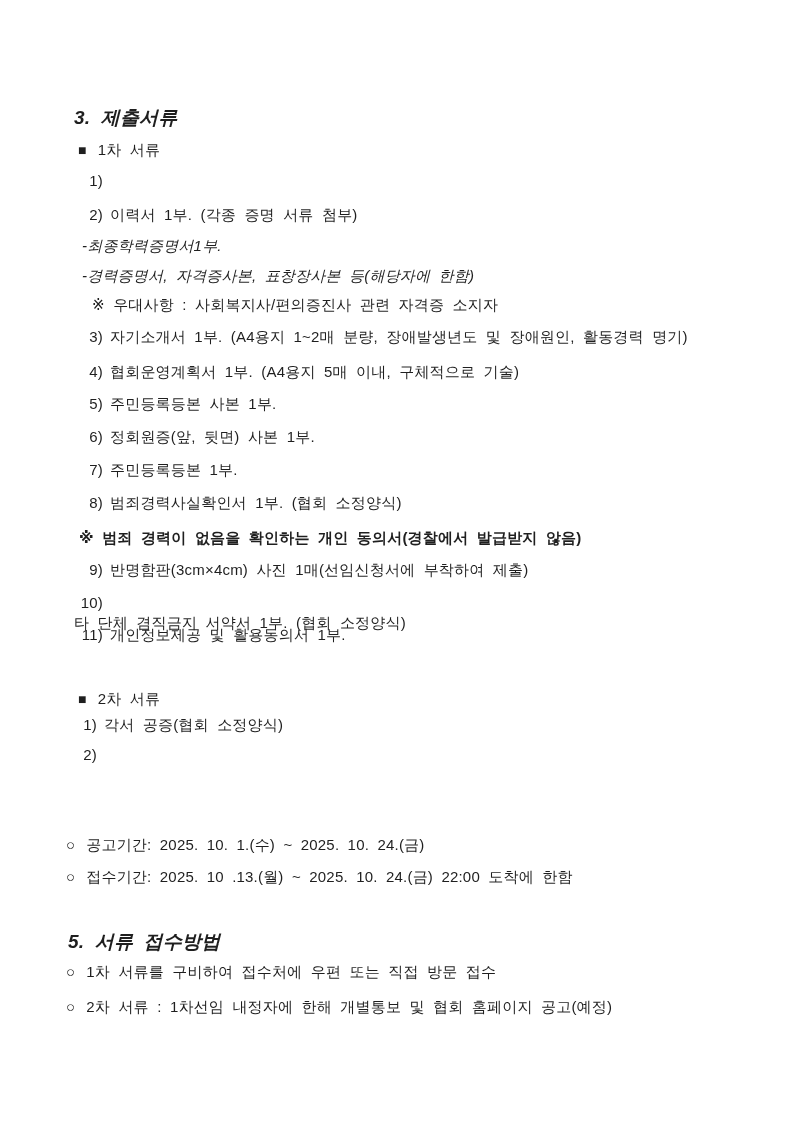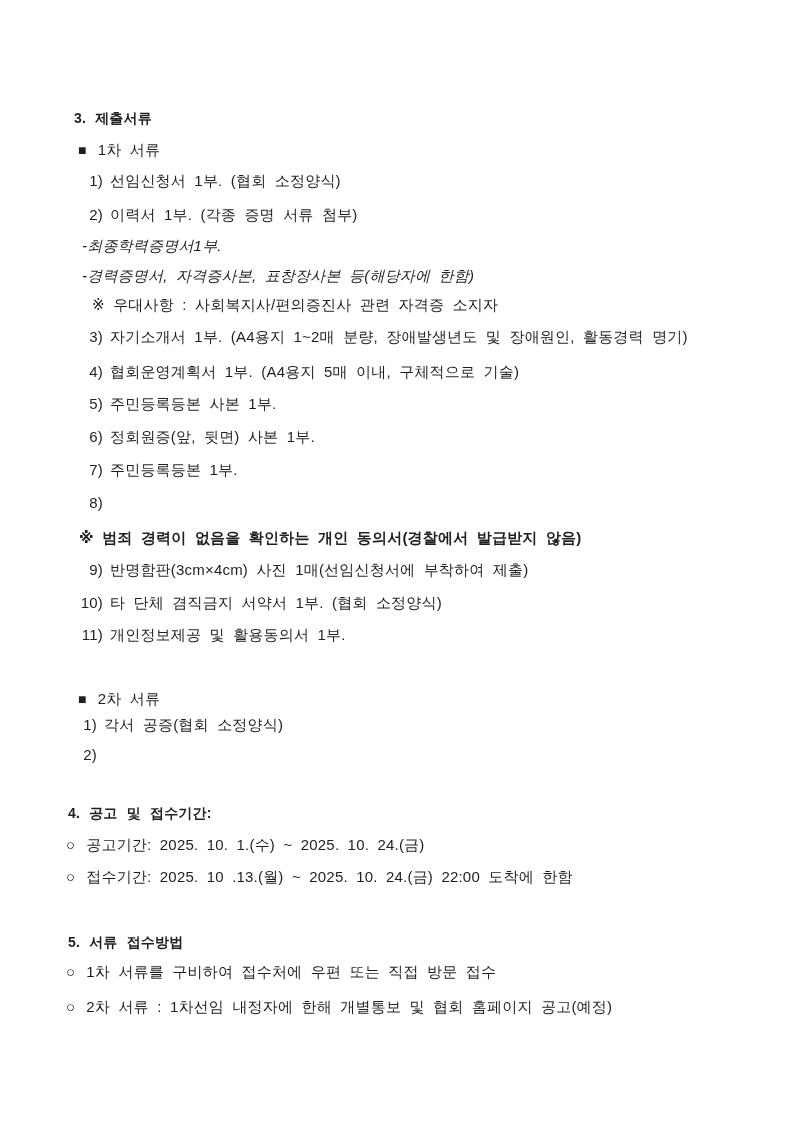--- a/index.html
+++ b/index.html
@@ -21,23 +21,24 @@
     position:absolute;
     font-size:15px;
     line-height:20px;
     white-space:nowrap;
     word-spacing:4px;
     letter-spacing:0.2px;
     color:var(--text);
   }
   .h-sec{
     font-weight:700;
-    font-size:14px;
+    font-size:19px;
     line-height:24px;
     word-spacing:5px;
+    font-style:italic;
   }
   .group-label{
     left:78px;
     display:flex;
     align-items:center;
   }
   .group-label .sq{
     font-size:14px;
     margin-right:11px;
   }
@@ -77,21 +78,20 @@
 
   <div class="line h-sec" style="top:106px;left:74px;">3. 제출서류</div>
 
   <div class="line group-label" style="top:140px;">
     <span class="sq">■</span>
     <span>1차 서류</span>
   </div>
 
   <div class="line item" style="top:171px;">
     <span class="num">1)</span>
-    <span class="itext">선임신청서 1부. (협회 소정양식)</span>
   </div>
 
   <div class="line item" style="top:205px;">
     <span class="num">2)</span>
     <span class="itext">이력서 1부. (각종 증명 서류 첨부)</span>
   </div>
 
   <div class="line dash" style="top:236px;">-최종학력증명서1부.</div>
 
   <div class="line note" style="top:295px;">※ 우대사항 : 사회복지사/편의증진사 관련 자격증 소지자</div>
@@ -118,30 +118,31 @@
     <span class="itext">정회원증(앞, 뒷면) 사본 1부.</span>
   </div>
 
   <div class="line item" style="top:460px;">
     <span class="num">7)</span>
     <span class="itext">주민등록등본 1부.</span>
   </div>
 
   <div class="line item" style="top:493px;">
     <span class="num">8)</span>
+    <span class="itext">범죄경력사실확인서 1부. (협회 소정양식)</span>
   </div>
 
   <div class="line note-bold" style="top:528px;">※ 범죄 경력이 없음을 확인하는 개인 동의서(경찰에서 발급받지 않음)</div>
 
   <div class="line item" style="top:560px;">
     <span class="num">9)</span>
     <span class="itext">반명함판(3cm×4cm) 사진 1매(선임신청서에 부착하여 제출)</span>
   </div>
 
-  <div class="line item" style="top:593px;">
+  <div class="line item" style="top:593px;flex-direction:column;">
     <span class="num">10)</span>
     <span class="itext">타 단체 겸직금지 서약서 1부. (협회 소정양식)</span>
   </div>
 
   <div class="line item" style="top:625px;align-items:center;">
     <span class="num">11)</span>
     <span class="itext">개인정보제공 및 활용동의서 1부.</span>
   </div>
 
   <div class="line group-label" style="top:689px;">
@@ -151,21 +152,20 @@
 
   <div class="line item" style="top:715px;">
     <span class="num" style="width:30px;">1)</span>
     <span class="itext">각서 공증(협회 소정양식)</span>
   </div>
 
   <div class="line item" style="top:745px;">
     <span class="num" style="width:30px;">2)</span>
   </div>
 
-  <div class="line h-sec" style="top:801px;left:68px;">4. 공고 및 접수기간:</div>
 
   <div class="line circ-line" style="top:835px;">
     <span class="circ">○</span>
     <span>공고기간: 2025. 10. 1.(수) ~ 2025. 10. 24.(금)</span>
   </div>
 
   <div class="line circ-line" style="top:867px;">
     <span class="circ">○</span>
     <span>접수기간: 2025. 10 .13.(월) ~ 2025. 10. 24.(금) 22:00 도착에 한함</span>
   </div>

